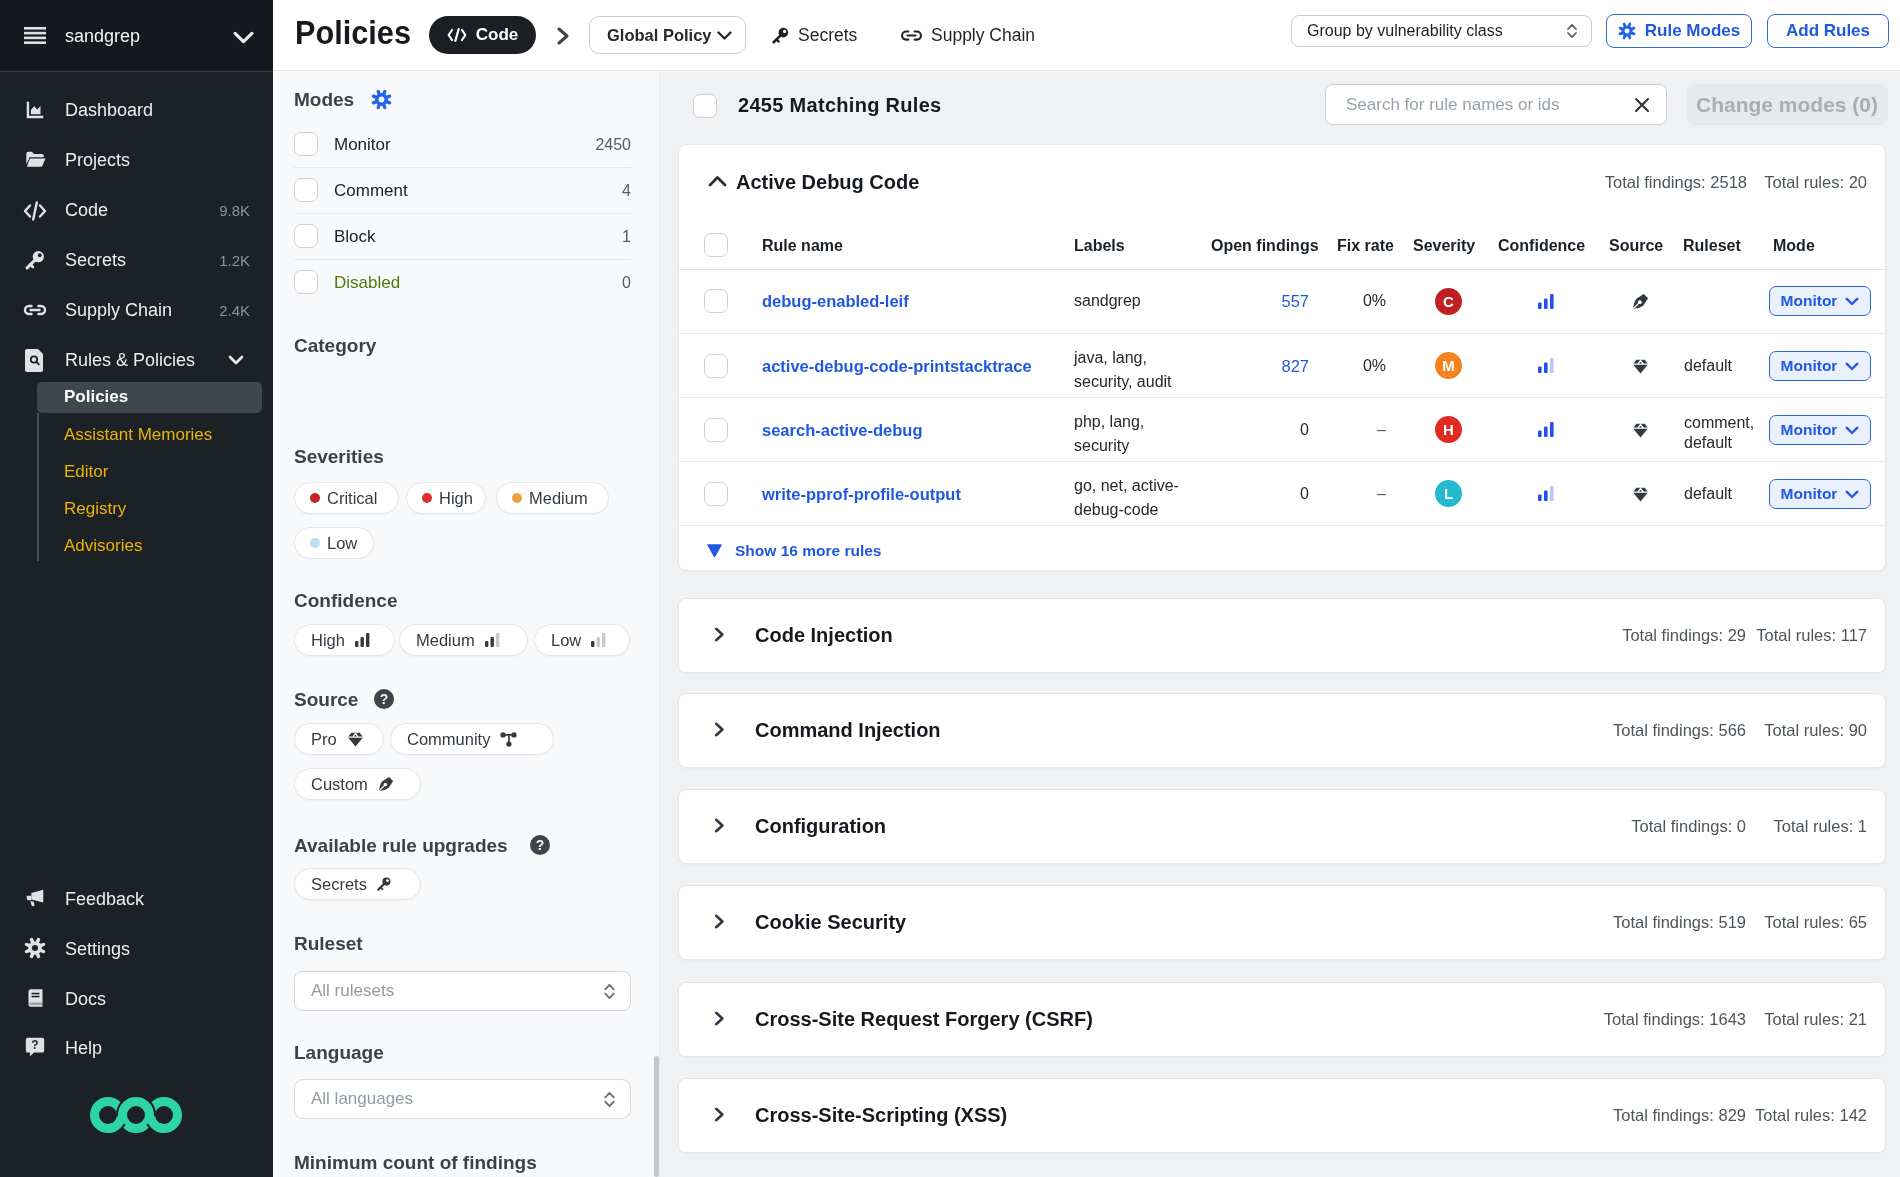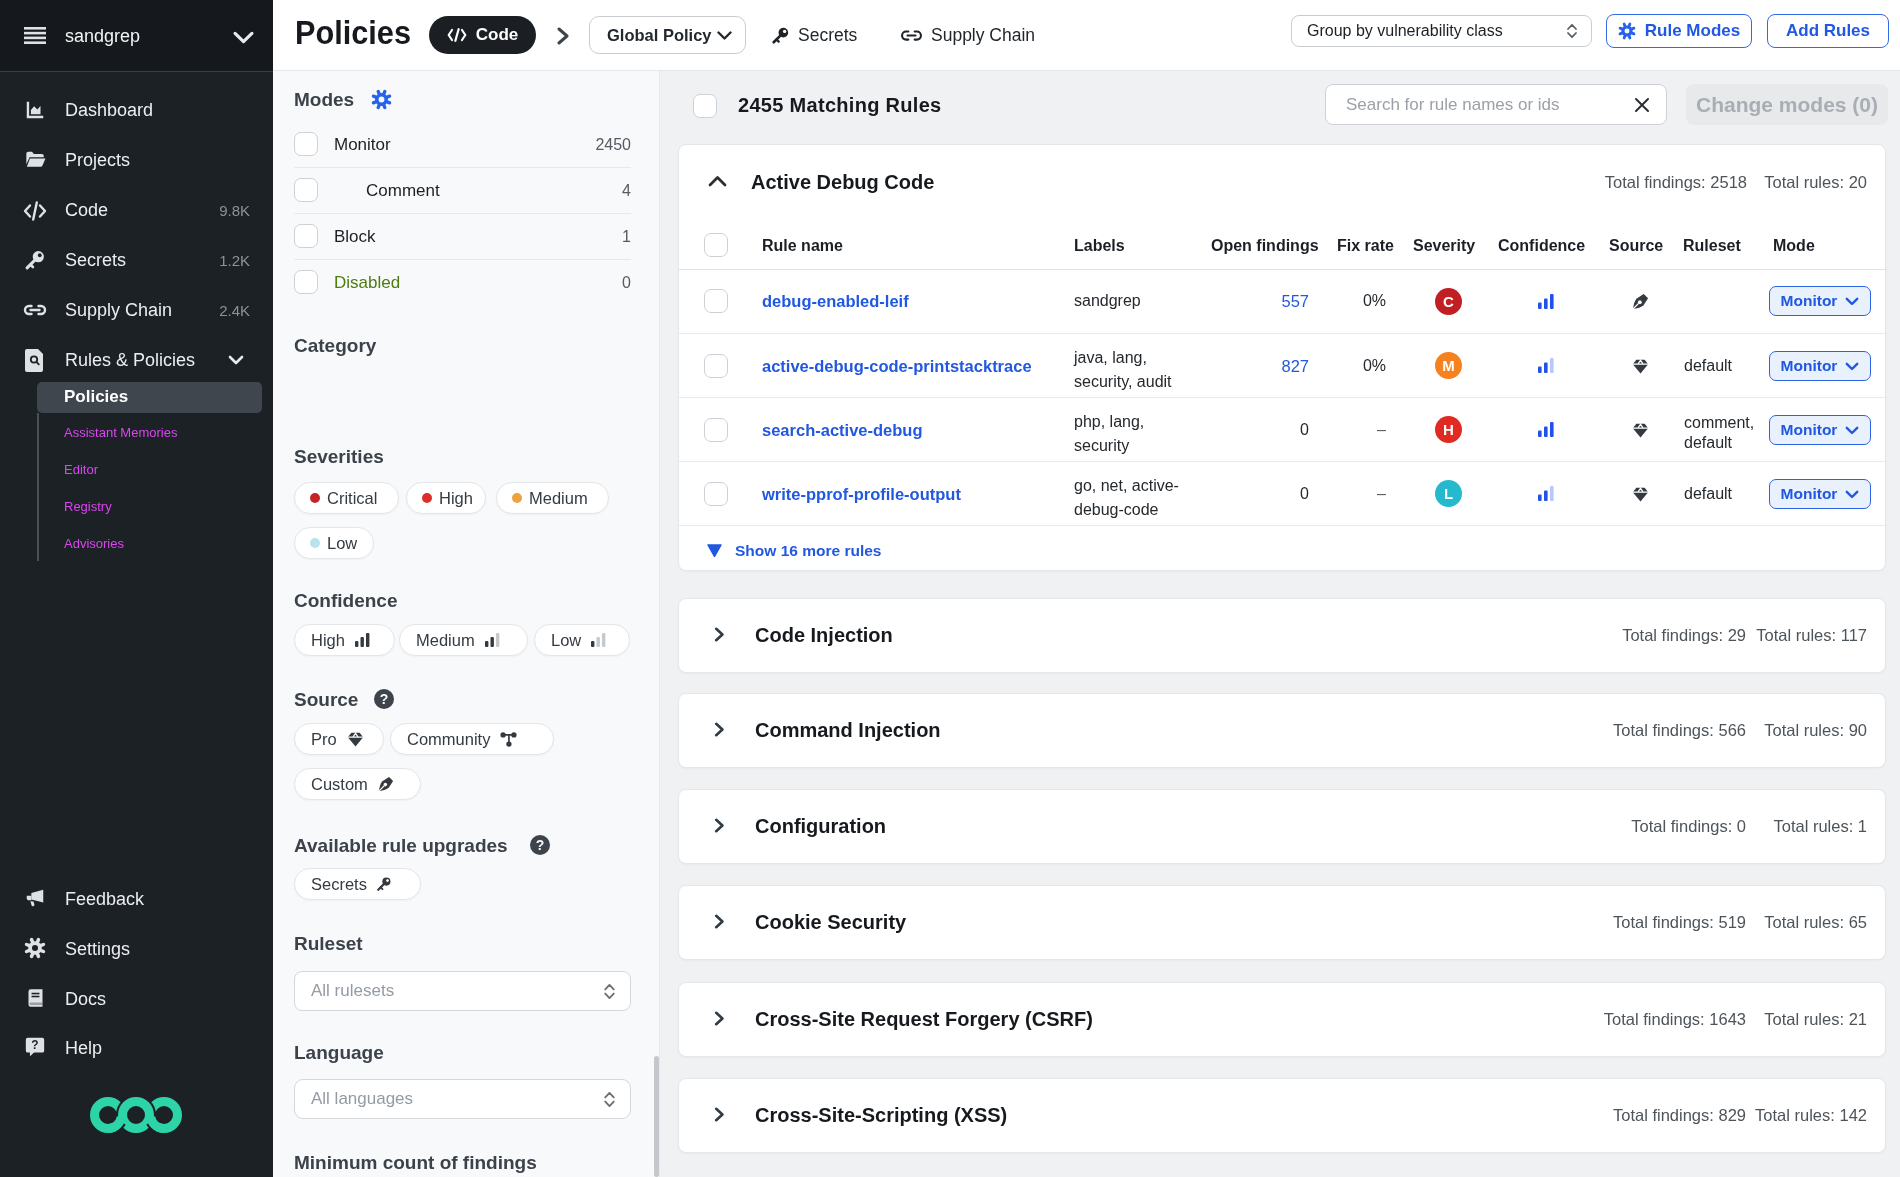--- a/index.html
+++ b/index.html
@@ -5,21 +5,21 @@
 * { margin:0; padding:0; box-sizing:border-box; }
 html,body { width:1900px; height:1177px; overflow:hidden; }
 body { font-family:"Liberation Sans", sans-serif; background:#f0f1f3; position:relative; }
 .abs { position:absolute; }
 
 
 #sidebar { left:0; top:0; width:273px; height:1177px; background:#1c2126; }
 #sidetop { left:0; top:0; width:273px; height:72px; background:#15191d; border-bottom:1px solid #3a3f46; }
 .sideitem { color:#eceef0; font-size:18px; }
 .sidebadge { color:#8b9299; font-size:15px; }
-.subitem { color:#d946ef; font-size:13px; }
+.subitem { color:#eab308; font-size:17px; }
 svg { display:block; }
 
 
 #header { left:273px; top:0; width:1627px; height:71px; background:#ffffff; border-bottom:1px solid #e5e7ea; }
 .hbtn { border:1.5px solid #2f6be5; border-radius:8px; background:#fff; color:#2158e1; font-weight:bold; font-size:17px; display:flex; align-items:center; justify-content:center; }
 
 
 #filters { left:273px; top:71px; width:387px; height:1106px; background:#f8f9fa; }
 .fhead { font-size:19px; font-weight:bold; color:#3b424a; }
 .checkbox { width:24px; height:24px; border:1.5px solid #ccd1d6; border-radius:7px; background:#fff; }
@@ -240,21 +240,21 @@
       </g>
       <circle cx="12" cy="12" r="7.4" fill="#2563eb"></circle>
       <circle cx="12" cy="12" r="3.3" fill="#f8f9fa"></circle>
     </svg>
 
   <div class="checkbox abs" style="left:21px;top:61px;"></div>
   <div class="abs" style="left:61px;top:64px;font-size:17px;color:#1b2025;">Monitor</div>
   <div class="abs" style="left:258px;top:65px;width:100px;text-align:right;font-size:16px;color:#555b62;">2450</div>
   <div class="rowline" style="left:21px;top:96px;"></div>
   <div class="checkbox abs" style="left:21px;top:107px;"></div>
-  <div class="abs" style="left:61px;top:110px;font-size:17px;color:#1b2025;margin-left:32px;">Comment</div>
+  <div class="abs" style="left:61px;top:110px;font-size:17px;color:#1b2025;">Comment</div>
   <div class="abs" style="left:258px;top:111px;width:100px;text-align:right;font-size:16px;color:#555b62;">4</div>
   <div class="rowline" style="left:21px;top:142px;"></div>
   <div class="checkbox abs" style="left:21px;top:153px;"></div>
   <div class="abs" style="left:61px;top:156px;font-size:17px;color:#1b2025;">Block</div>
   <div class="abs" style="left:258px;top:157px;width:100px;text-align:right;font-size:16px;color:#555b62;">1</div>
   <div class="rowline" style="left:21px;top:188px;"></div>
   <div class="checkbox abs" style="left:21px;top:199px;"></div>
   <div class="abs" style="left:61px;top:202px;font-size:17px;color:#4d7c0f;">Disabled</div>
   <div class="abs" style="left:258px;top:203px;width:100px;text-align:right;font-size:16px;color:#555b62;">0</div>
 
@@ -379,21 +379,21 @@
     <svg style="margin-right:16px" width="16" height="16" viewBox="0 0 16 16">
         <path d="M2 2l12 12M14 2L2 14" stroke="#2a2f34" stroke-width="2" stroke-linecap="round"></path>
       </svg>
   </div>
   <div class="abs" style="left:1026px;top:13px;width:202px;height:41px;background:#e7e9ea;border-radius:8px;display:flex;align-items:center;justify-content:center;font-size:21px;font-weight:bold;color:#a9aeb4;">Change modes (0)</div>
 
   <div class="card" style="top:73px;height:427px;">
     <svg class="abs" style="left:29px;top:30px" width="19" height="12" viewBox="0 0 19 12">
         <path d="M2 10l7.5-7.5L17 10" fill="none" stroke="#2a2f34" stroke-width="2.8" stroke-linecap="round" stroke-linejoin="round"></path>
       </svg>
-    <div class="cardtitle abs" style="left:72px;top:26px;">Active Debug Code</div>
+    <div class="cardtitle abs" style="left:57px;top:26px;">Active Debug Code</div>
     <div class="totals abs" style="right:138px;top:28px;">Total findings: 2518</div>
     <div class="totals abs" style="right:18px;top:28px;">Total rules: 20</div>
 
     <div class="checkbox abs" style="left:25px;top:88px;"></div>
     <div class="colhead" style="left:83px;top:92px;">Rule name</div>
     <div class="colhead" style="left:395px;top:92px;">Labels</div>
     <div class="colhead" style="left:532px;top:92px;">Open findings</div>
     <div class="colhead" style="left:658px;top:92px;">Fix rate</div>
     <div class="colhead" style="left:734px;top:92px;">Severity</div>
     <div class="colhead" style="left:819px;top:92px;">Confidence</div>

